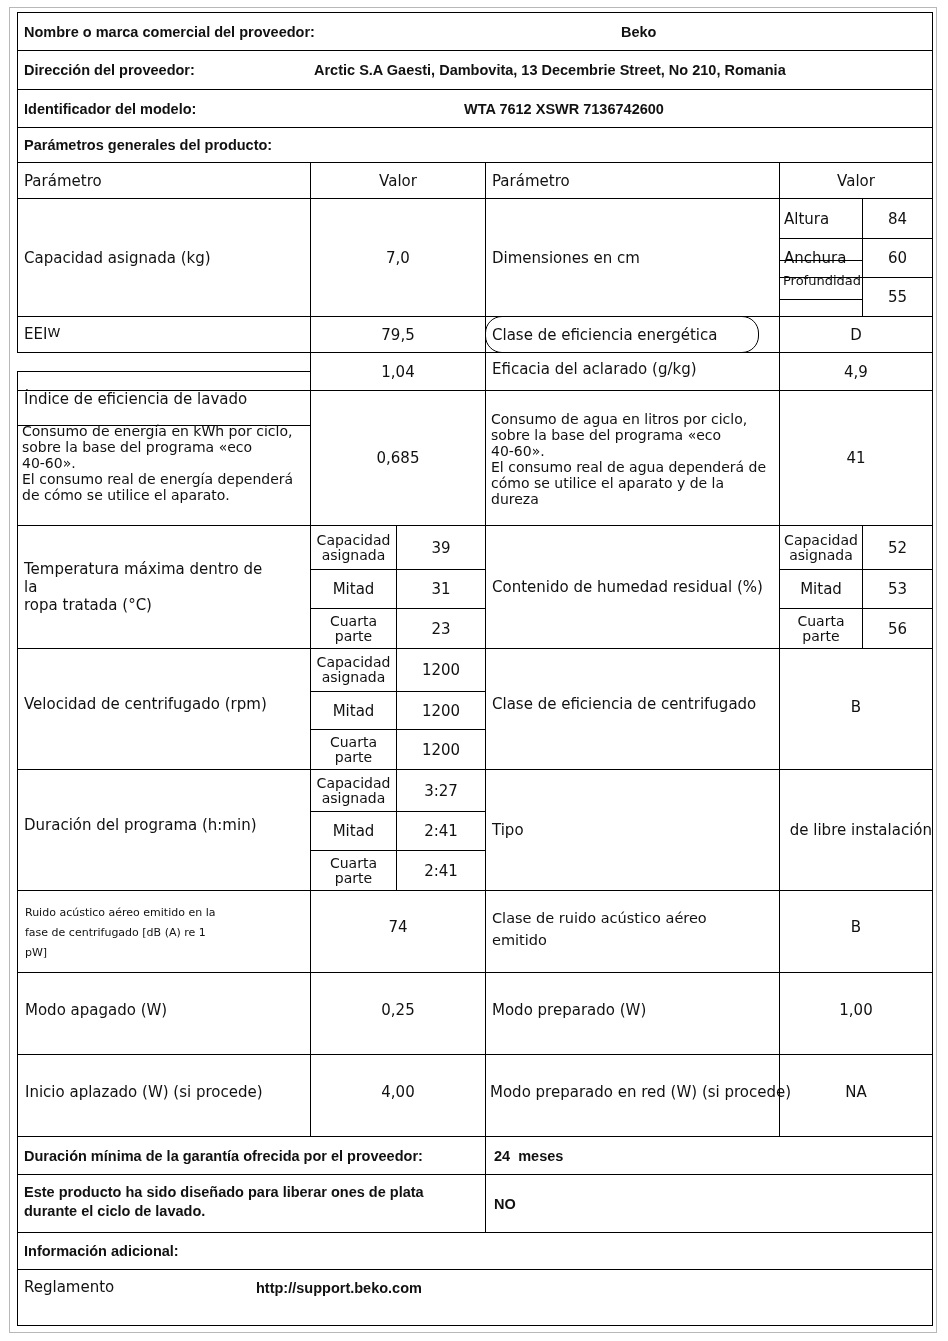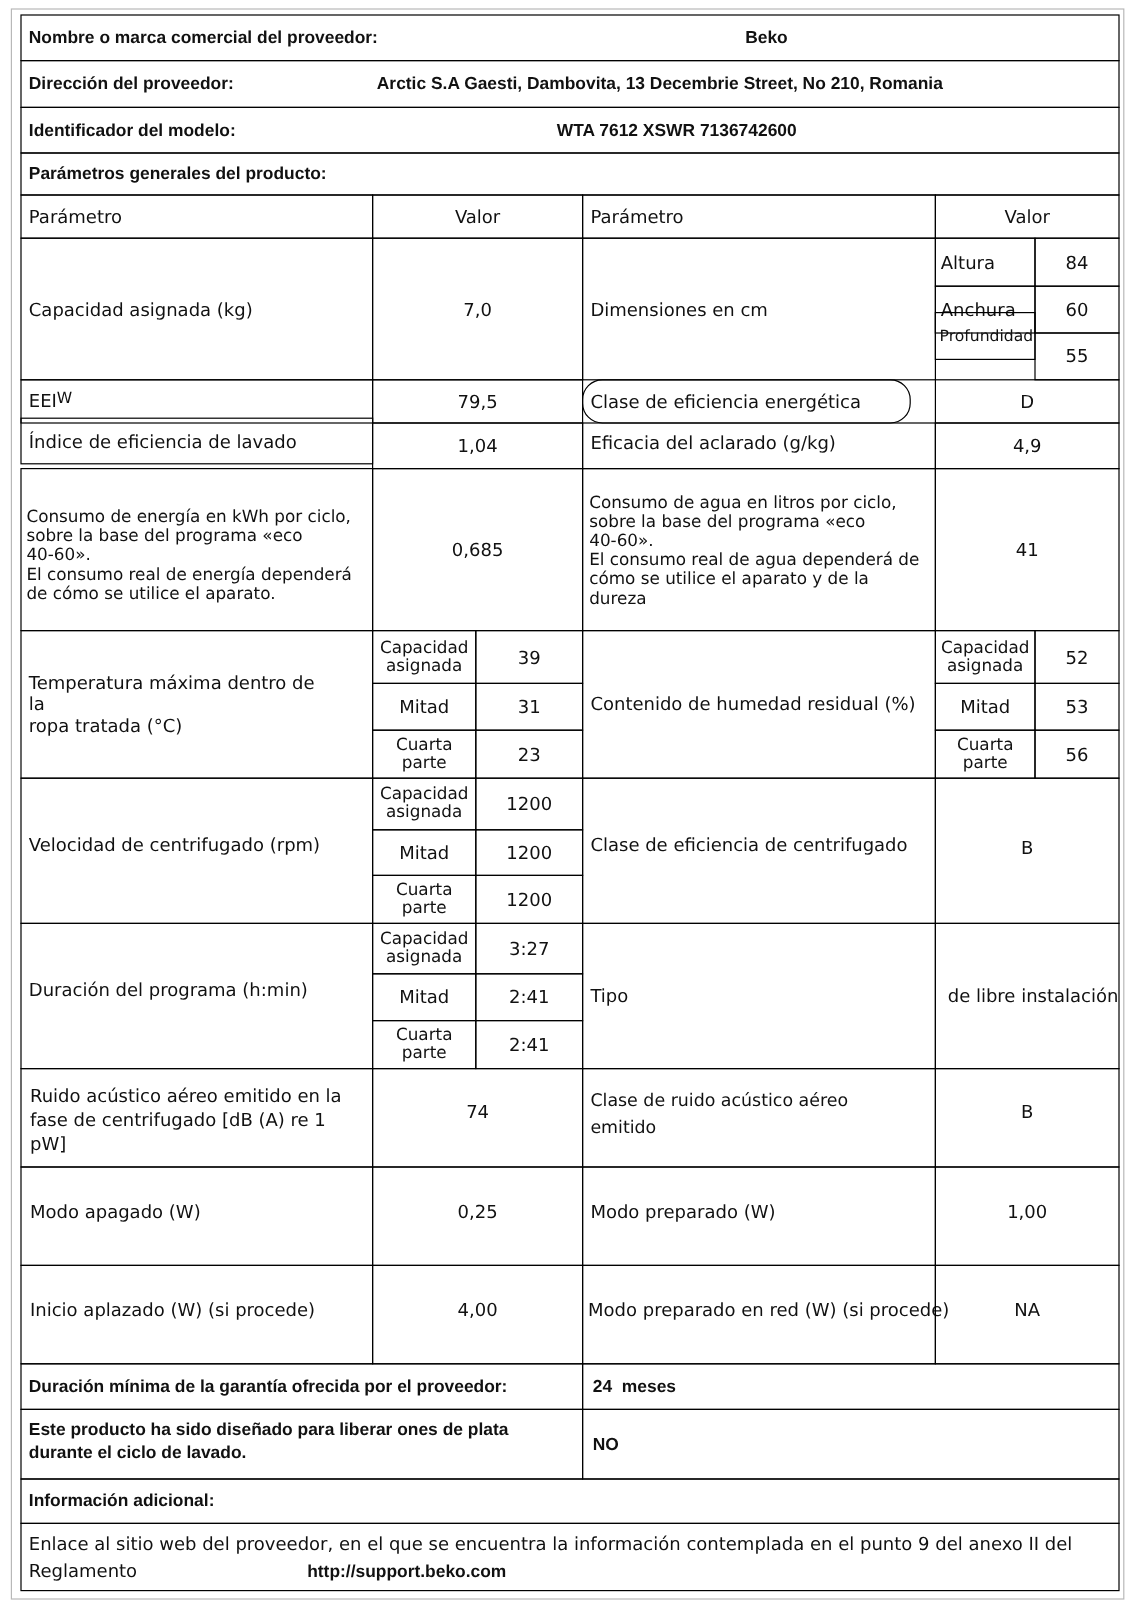--- a/index.html
+++ b/index.html
@@ -84,21 +84,21 @@
 <div class="c sans center" style="left:310px;top:316px;width:176px;height:37px;">
     <span>79,5</span>
   </div>
 <div class="c sans left" style="left:485px;top:316px;width:274px;height:37px;border-radius:17px;">
     <span>Clase de eficiencia energética</span>
   </div>
 <div class="c sans center" style="left:779px;top:316px;width:154px;height:37px;">
     <span>D</span>
   </div>
 
-<div class="c sans left" style="left:17px;top:348px;width:294px;height:39px;">
+<div class="c sans left" style="left:17px;top:371px;width:294px;height:55px;">
     <span>Índice de eficiencia de lavado</span>
   </div>
 <div class="c sans center" style="left:310px;top:352px;width:176px;height:39px;">
     <span>1,04</span>
   </div>
 <div class="c sans left" style="left:485px;top:352px;width:295px;height:39px;align-items:flex-start;padding-top:7px;">
     <span>Eficacia del aclarado (g/kg)</span>
   </div>
 <div class="c sans center" style="left:779px;top:352px;width:154px;height:39px;">
     <span>4,9</span>
@@ -207,21 +207,21 @@
 <div class="c sans center" style="left:396px;top:850px;width:90px;height:41px;">
     <span>2:41</span>
   </div>
 <div class="c sans left" style="left:485px;top:769px;width:295px;height:122px;">
     <span>Tipo</span>
   </div>
 <div class="c sans left" style="left:779px;top:769px;width:154px;height:122px;padding-left:10px;justify-content:flex-end;">
     <span>de libre instalación</span>
   </div>
 
-<div class="c sans small left wrap" style="left:17px;top:890px;width:294px;height:83px;padding-left:7px;padding-top:2px;line-height:20px;font-size:15px;"><span>Ruido acústico aéreo emitido en la
+<div class="c sans small left wrap" style="left:17px;top:890px;width:294px;height:83px;padding-left:7px;padding-top:2px;line-height:20px;font-size:11px;"><span>Ruido acústico aéreo emitido en la
 fase de centrifugado [dB (A) re 1
 pW]</span></div>
 <div class="c sans center" style="left:310px;top:890px;width:176px;height:83px;align-items:flex-start;padding-top:27px;">
     <span>74</span>
   </div>
 <div class="c sans small left wrap" style="left:485px;top:890px;width:295px;height:83px;align-items:flex-start;padding-top:16px;line-height:22px;font-size:14.5px;"><span>Clase de ruido acústico aéreo
 emitido</span></div>
 <div class="c sans center" style="left:779px;top:890px;width:154px;height:83px;align-items:flex-start;padding-top:27px;">
     <span>B</span>
   </div>
@@ -260,18 +260,17 @@
 <div class="c bold left wrap" style="left:17px;top:1174px;width:469px;height:59px;line-height:19px;align-items:flex-start;padding-top:8px;"><span>Este producto ha sido diseñado para liberar ones de plata
 durante el ciclo de lavado.</span></div>
 <div class="c bold left" style="left:485px;top:1174px;width:448px;height:59px;padding-left:8px;">
     <span>NO</span>
   </div>
 
 <div class="c bold left" style="left:17px;top:1232px;width:916px;height:38px;">
     <span>Información adicional:</span>
   </div>
 <div class="c sans left" style="left:17px;top:1269px;width:916px;height:57px;display:block;padding-top:6px;line-height:22px;">
-  <div>Enlace al sitio web del proveedor, en el que se encuentra la información contemplada en el punto 9 del anexo II del</div>
   <div style="position:relative;">
     <span>Reglamento</span>
     <span class="bold" style="position:absolute;left:232px;top:1px;">http://support.beko.com</span>
   </div>
 </div>
 
 </body></html>

